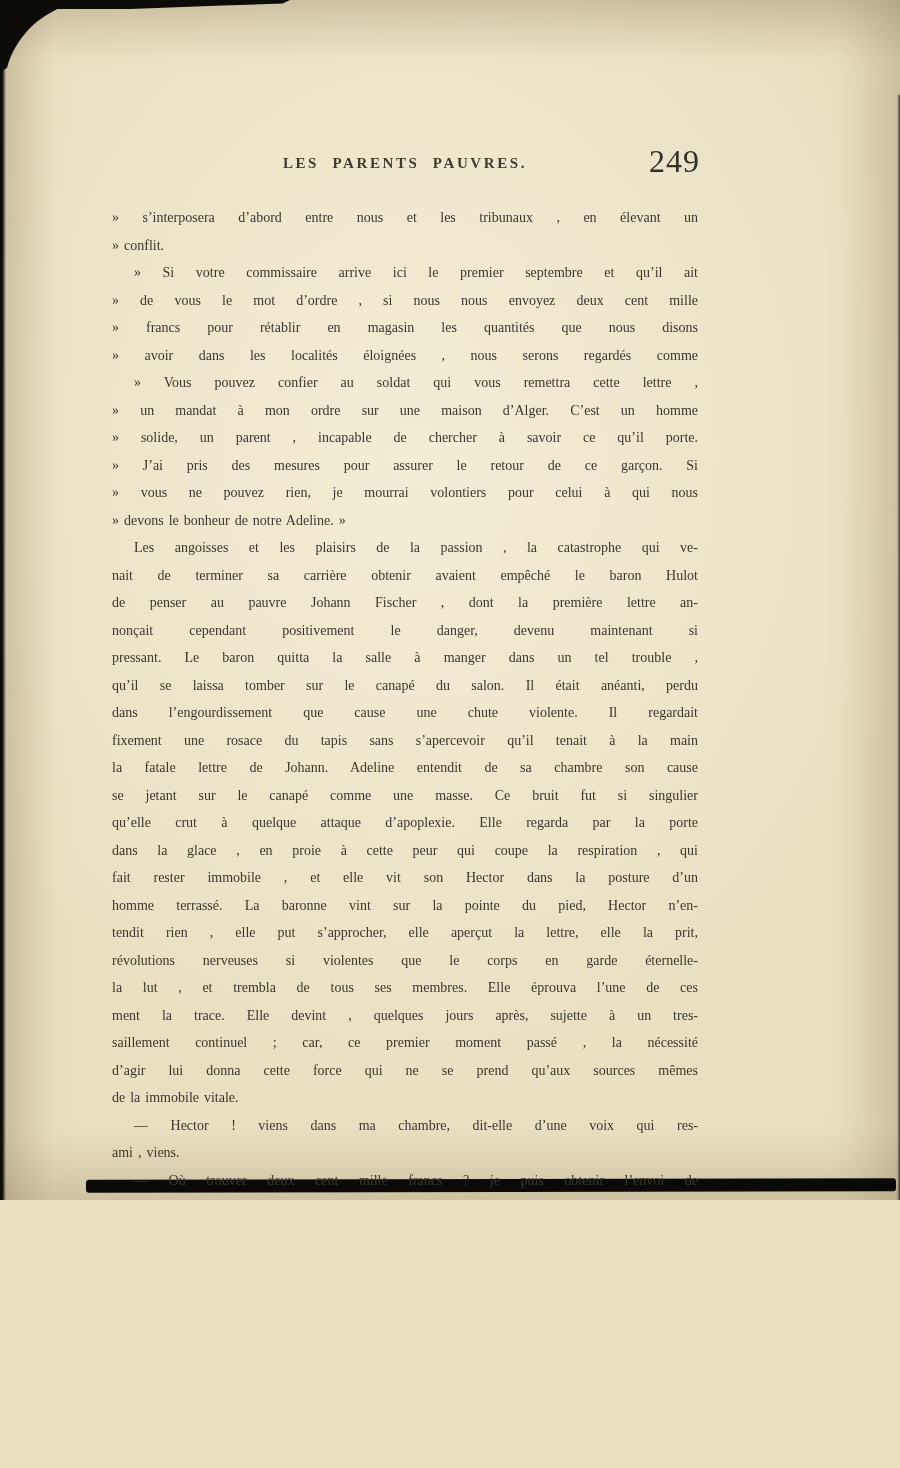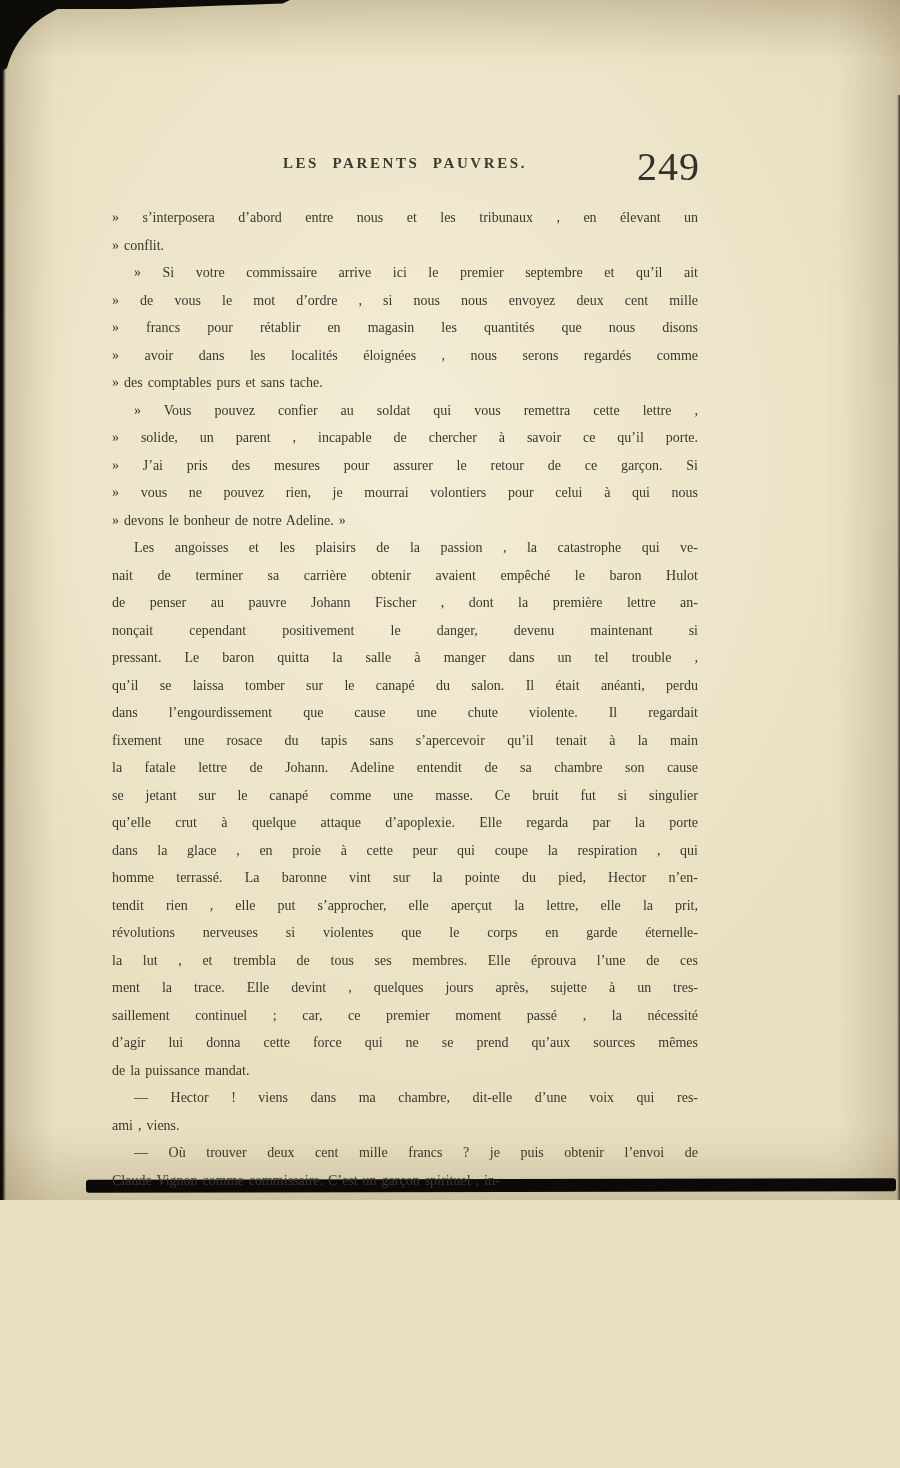--- a/index.html
+++ b/index.html
@@ -43,21 +43,21 @@
   .content { position:absolute; left:112px; top:146px; width:586px; }
 
   .header { position:relative; height:38px; }
   .running-title {
     text-align:center; font-size:15px; font-weight:bold;
     letter-spacing:2.6px; word-spacing:7px;
     padding-top:9px; color:#3f3b2f;
   }
   .page-number {
     position:absolute; right:-2px; top:-3px;
-    font-size:40px; letter-spacing:1px; color:#34302a;
+    font-size:32px; letter-spacing:1px; color:#34302a;
   }
 
   .page-text { margin-top:20px; font-size:14px; }
   .para { margin:0; }
   .line {
     line-height:27.5px; height:27.5px; overflow:hidden;
     text-align:justify; text-align-last:justify;
     word-spacing:1.5px;
   }
   .line.last { text-align-last:left;font-family:Liberation Serif, serif; }
@@ -84,50 +84,51 @@
     <div class="page-text">
         <div class="para">
           <div class="line">» s’interposera d’abord entre nous et les tribunaux , en élevant un</div>
           <div class="line last">» conflit.</div>
         </div>
         <div class="para">
           <div class="line indent">» Si votre commissaire arrive ici le premier septembre et qu’il ait</div>
           <div class="line">» de vous le mot d’ordre , si nous nous envoyez deux cent mille</div>
           <div class="line">» francs pour rétablir en magasin les quantités que nous disons</div>
           <div class="line">» avoir dans les localités éloignées , nous serons regardés comme</div>
-          <div class="line last">» des comptables purs et sans tache.</div>
         </div>
         <div class="para">
           <div class="line indent">» Vous pouvez confier au soldat qui vous remettra cette lettre ,</div>
+          <div class="line">» un mandat à mon ordre sur une maison d’Alger. C’est un homme</div>
           <div class="line">» solide, un parent , incapable de chercher à savoir ce qu’il porte.</div>
           <div class="line">» J’ai pris des mesures pour assurer le retour de ce garçon. Si</div>
           <div class="line">» vous ne pouvez rien, je mourrai volontiers pour celui à qui nous</div>
           <div class="line last">» devons le bonheur de notre Adeline. »</div>
         </div>
         <div class="para">
           <div class="line indent">Les angoisses et les plaisirs de la passion , la catastrophe qui ve-</div>
           <div class="line">nait de terminer sa carrière obtenir avaient empêché le baron Hulot</div>
           <div class="line">de penser au pauvre Johann Fischer , dont la première lettre an-</div>
           <div class="line">nonçait cependant positivement le danger, devenu maintenant si</div>
           <div class="line">pressant. Le baron quitta la salle à manger dans un tel trouble ,</div>
           <div class="line">qu’il se laissa tomber sur le canapé du salon. Il était anéanti, perdu</div>
           <div class="line">dans l’engourdissement que cause une chute violente. Il regardait</div>
           <div class="line">fixement une rosace du tapis sans s’apercevoir qu’il tenait à la main</div>
           <div class="line">la fatale lettre de Johann. Adeline entendit de sa chambre son cause</div>
           <div class="line">se jetant sur le canapé comme une masse. Ce bruit fut si singulier</div>
           <div class="line">qu’elle crut à quelque attaque d’apoplexie. Elle regarda par la porte</div>
           <div class="line">dans la glace , en proie à cette peur qui coupe la respiration , qui</div>
+          <div class="line">fait rester immobile , et elle vit son Hector dans la posture d’un</div>
           <div class="line">homme terrassé. La baronne vint sur la pointe du pied, Hector n’en-</div>
           <div class="line">tendit rien , elle put s’approcher, elle aperçut la lettre, elle la prit,</div>
           <div class="line">révolutions nerveuses si violentes que le corps en garde éternelle-</div>
           <div class="line">la lut , et trembla de tous ses membres. Elle éprouva l’une de ces</div>
           <div class="line">ment la trace. Elle devint , quelques jours après, sujette à un tres-</div>
           <div class="line">saillement continuel ; car, ce premier moment passé , la nécessité</div>
           <div class="line">d’agir lui donna cette force qui ne se prend qu’aux sources mêmes</div>
-          <div class="line last">de la puissance mandat.</div>
+          <div class="line last">de la immobile vitale.</div>
         </div>
         <div class="para">
           <div class="line indent">— Hector ! viens dans ma chambre, dit-elle d’une voix qui res-</div>
           <div class="line last">ami , viens.</div>
         </div>
         <div class="para">
           <div class="line indent">— Où trouver deux cent mille francs ? je puis obtenir l’envoi de</div>
           <div class="line last">Claude Vignon comme commissaire. C’est un garçon spirituel , in-</div>
         </div>
       </div>

